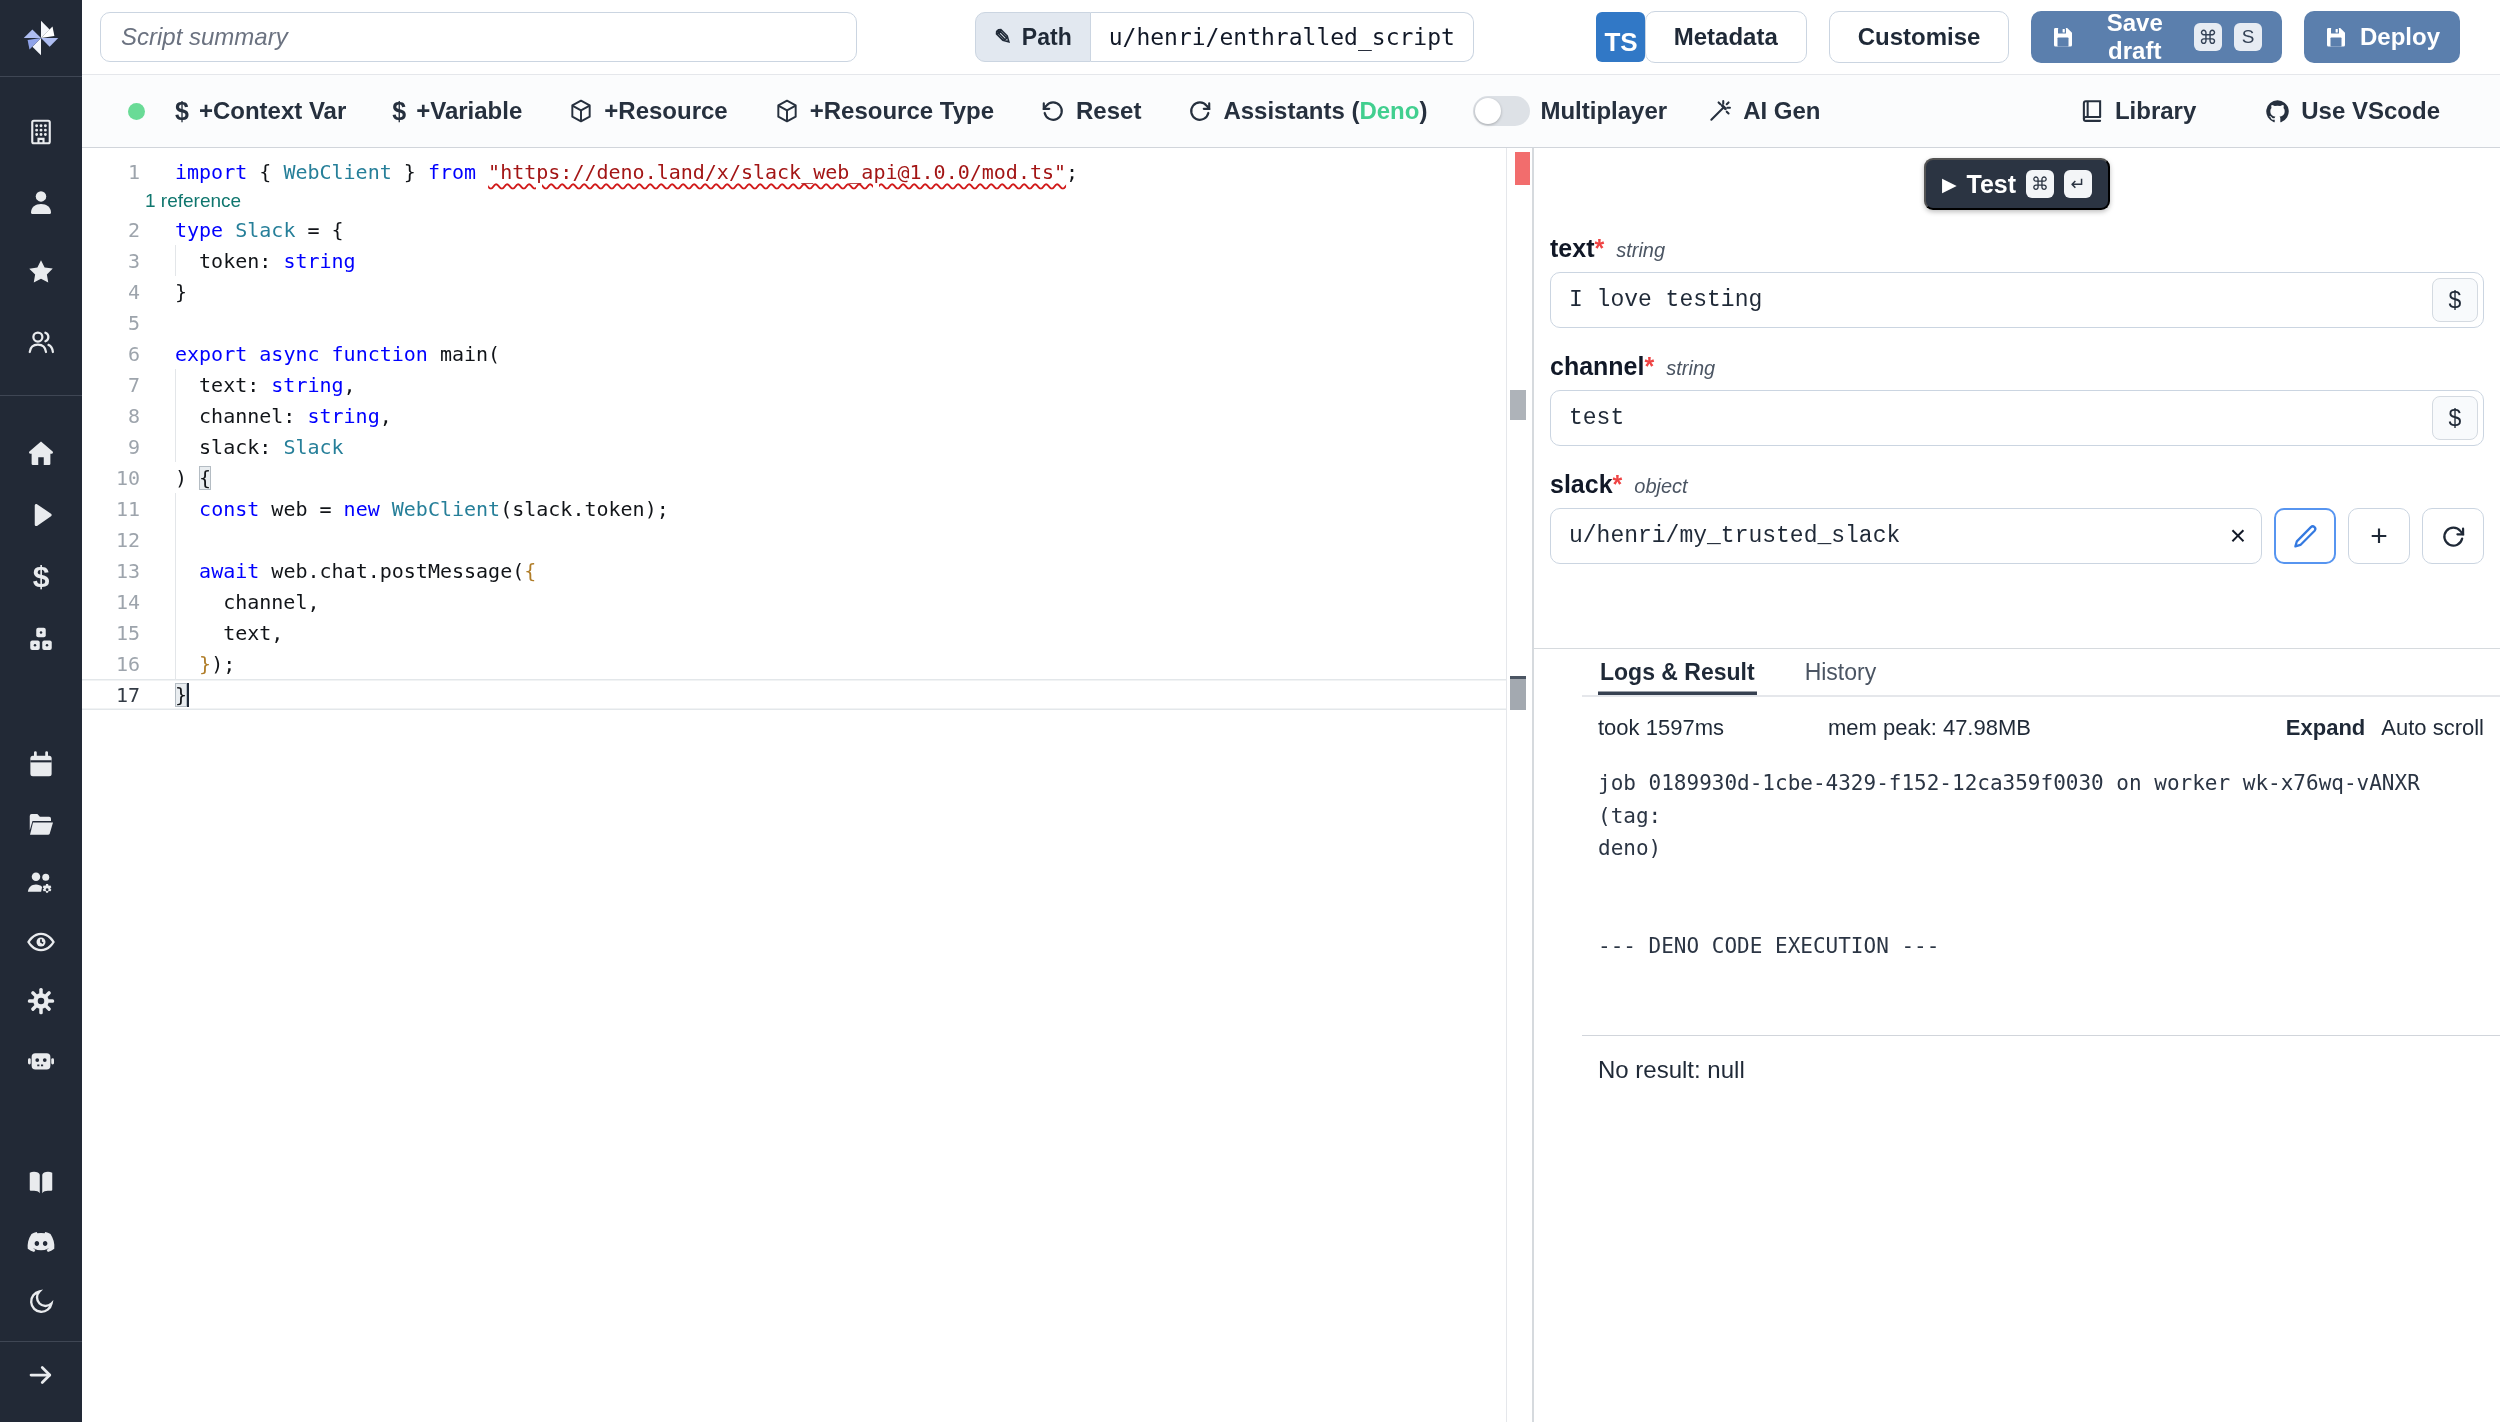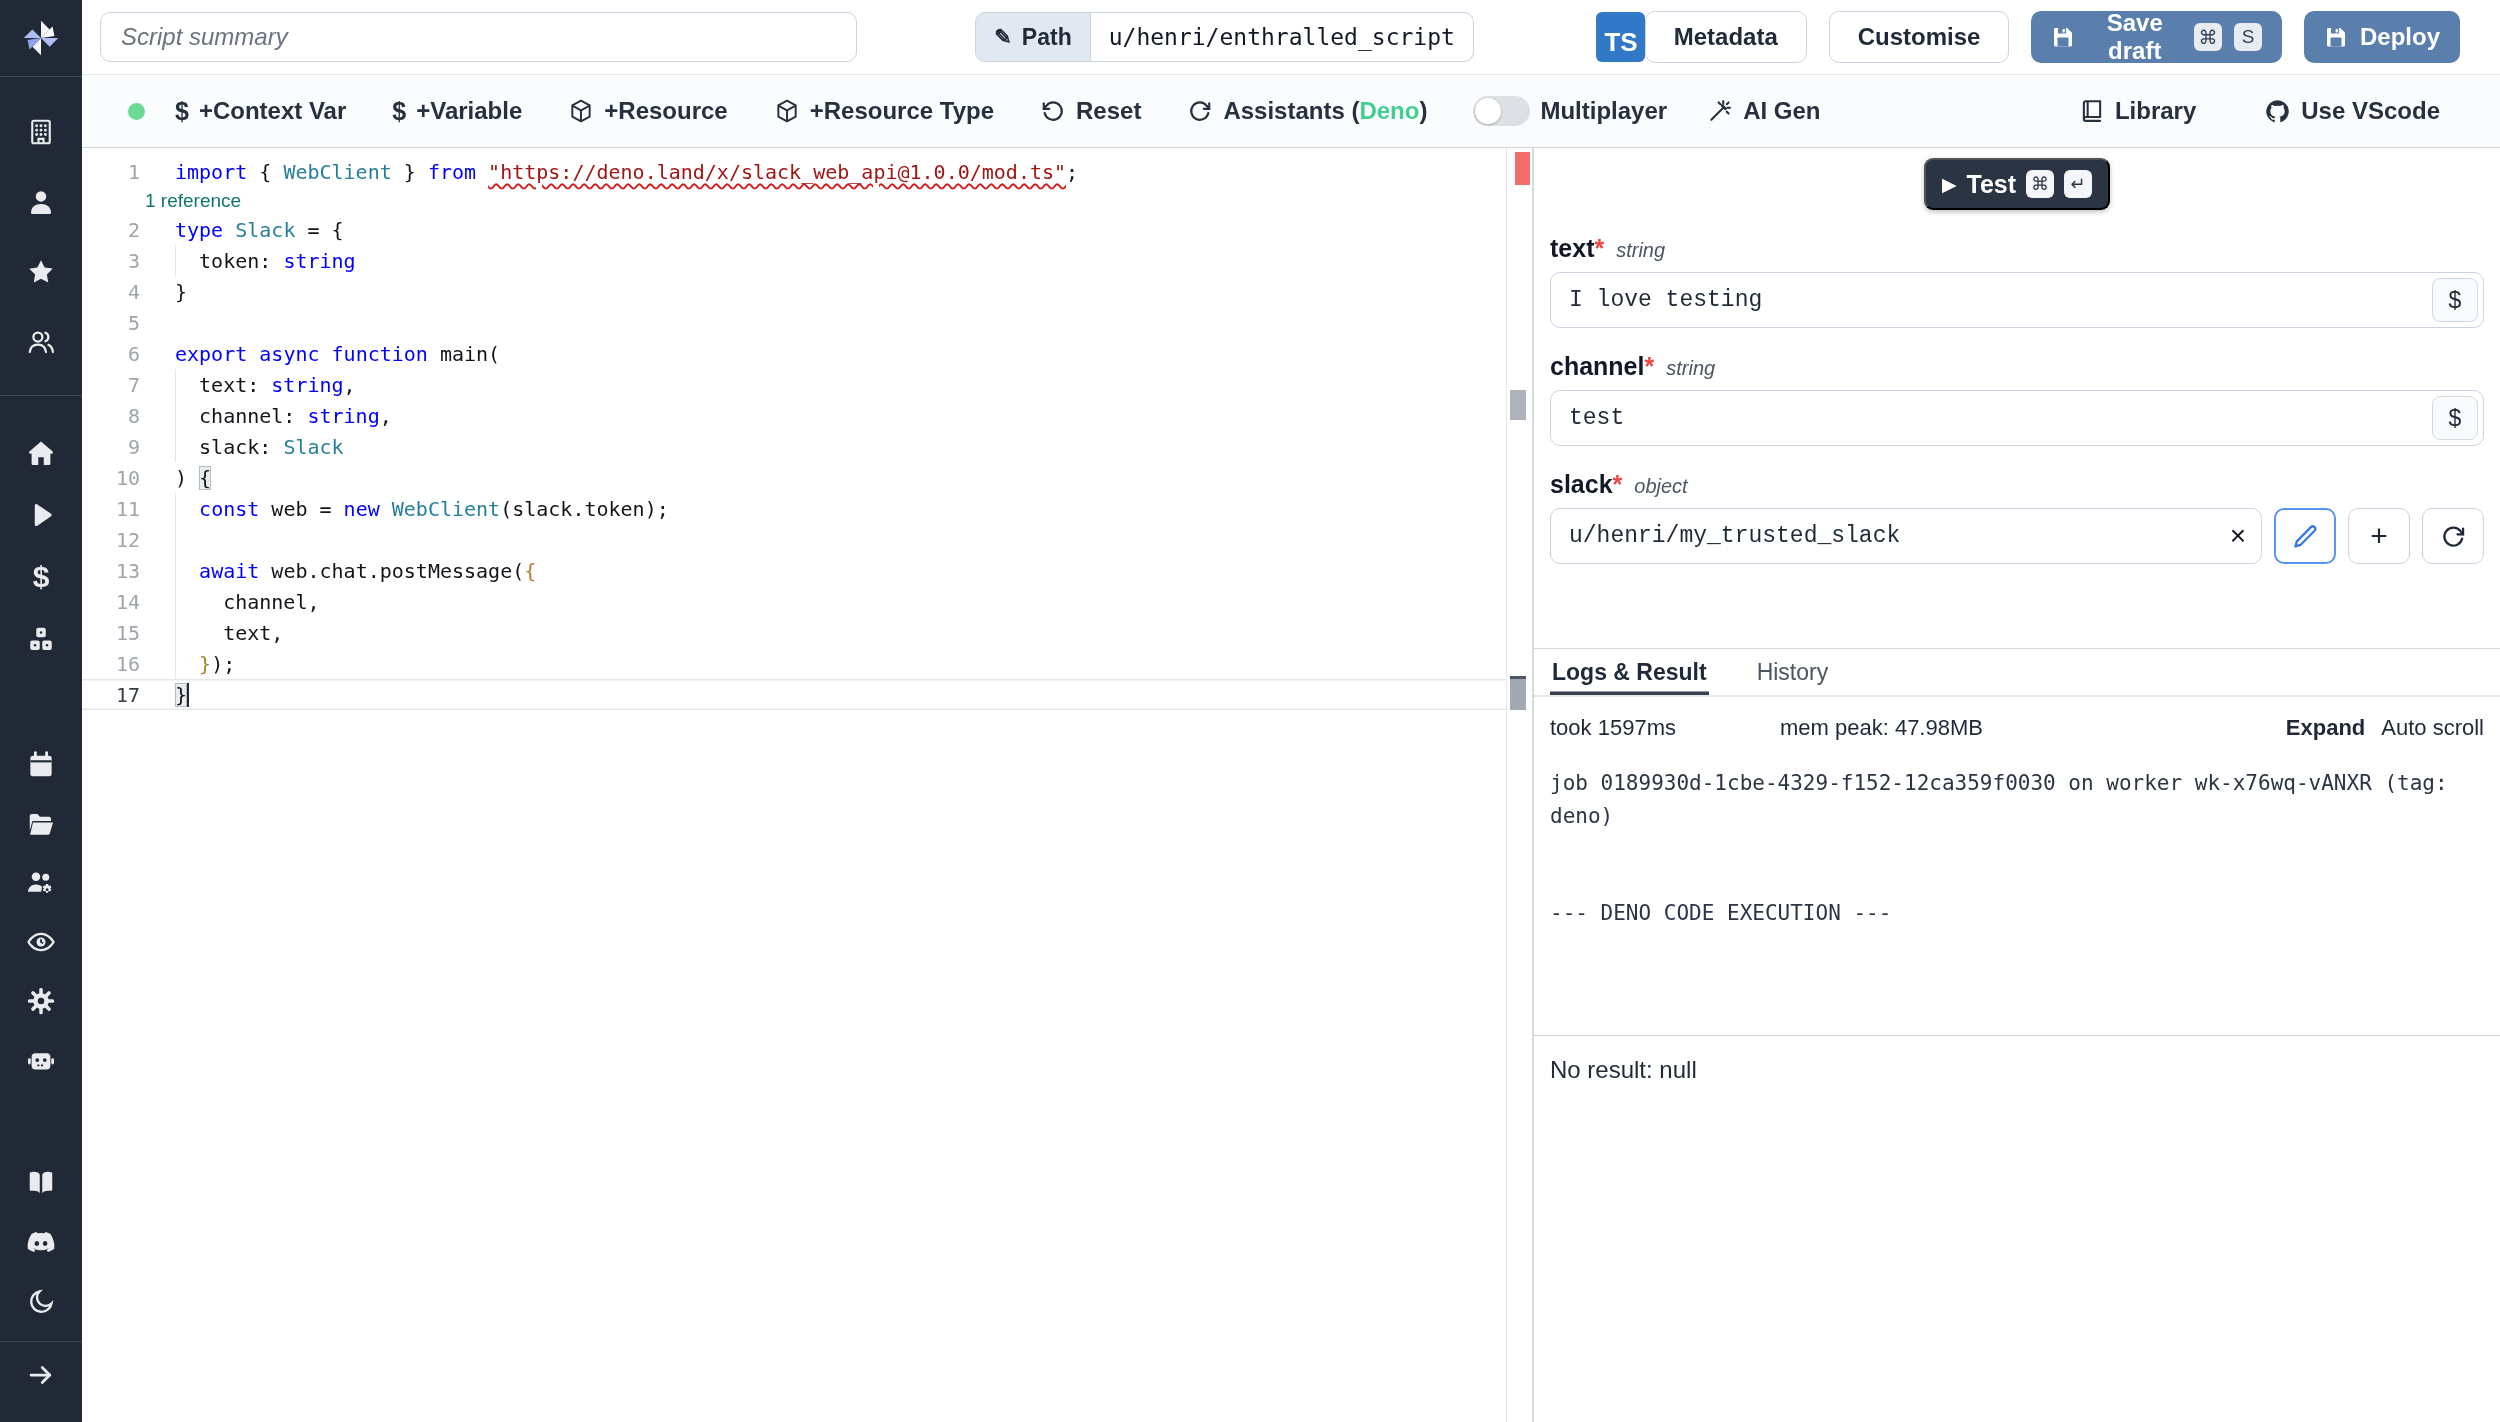--- a/index.html
+++ b/index.html
@@ -95,21 +95,21 @@
   .f-row { margin-top:9px; display:flex; gap:12px; }
   .f-wrap { position:relative; flex:1; }
   .f-input { width:100%; height:56px; border:1.6px solid #cbd5e1; border-radius:10px; padding:0 64px 0 18px; font-size:23px; color:#1f2937; font-family:Liberation Mono, monospace; outline:none; }
   .dollar-btn { position:absolute; right:6px; top:6px; width:46px; height:44px; background:#f8fafc; border:1.6px solid #d4dae1; border-radius:8px; font-size:23px; color:#1f2937; display:flex; align-items:center; justify-content:center; cursor:pointer; }
   .clear-btn { position:absolute; right:16px; top:0; height:56px; display:flex; align-items:center; font-size:28px; color:#111827; cursor:pointer; }
   .icon-btn { width:62px; height:56px; border:1.6px solid #cbd5e1; border-radius:10px; background:#fff; display:flex; align-items:center; justify-content:center; cursor:pointer; font-size:30px; color:#1f2937; flex:none; }
   .icon-btn svg { width:27px; height:27px; }
   .edit-btn { border:2px solid #5795f0; }
 
   .logs-spacer { height:84px; flex:none; }
-  .logs-head { border-top:1px solid #d6dade; }
+  .logs-head { border-top:1px solid #d6dade;padding-left:48px; }
   .tabs { display:flex; gap:46px; padding:0 16px; border-bottom:2px solid #e5e7eb; }
   .tab { height:46px; display:flex; align-items:center; font-size:23px; cursor:pointer; padding:0 2px; }
   .tab.active { color:#1f2937; font-weight:600; box-shadow:inset 0 -3.5px 0 #374151; }
   .tab.inactive { color:#4b5563; }
   .stats { display:flex; align-items:center; padding:0 16px; margin-top:18px; font-size:22px; color:#1f2937; }
   .stat-mem { margin-left:104px; }
   .stats-right { margin-left:auto; display:flex; align-items:center; gap:16px; }
   .expand { font-weight:700; cursor:pointer; }
   .autoscroll { cursor:pointer; }
   .log-block { padding:0 16px; margin-top:26px; font-family:"DejaVu Sans Mono",monospace; font-size:21px; line-height:1.55; color:#2b3544; height:268px; overflow:hidden; }

